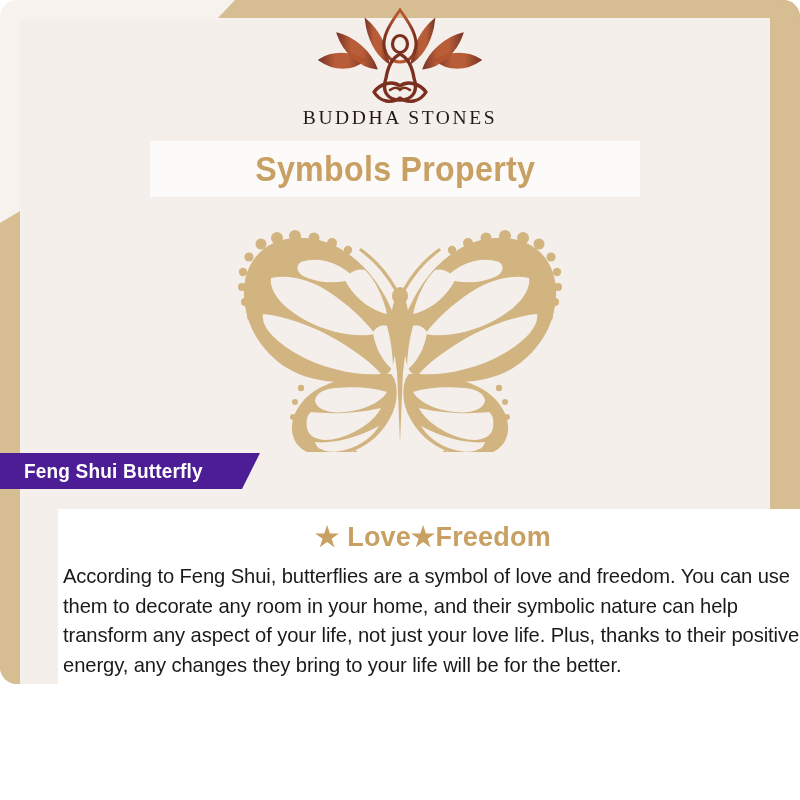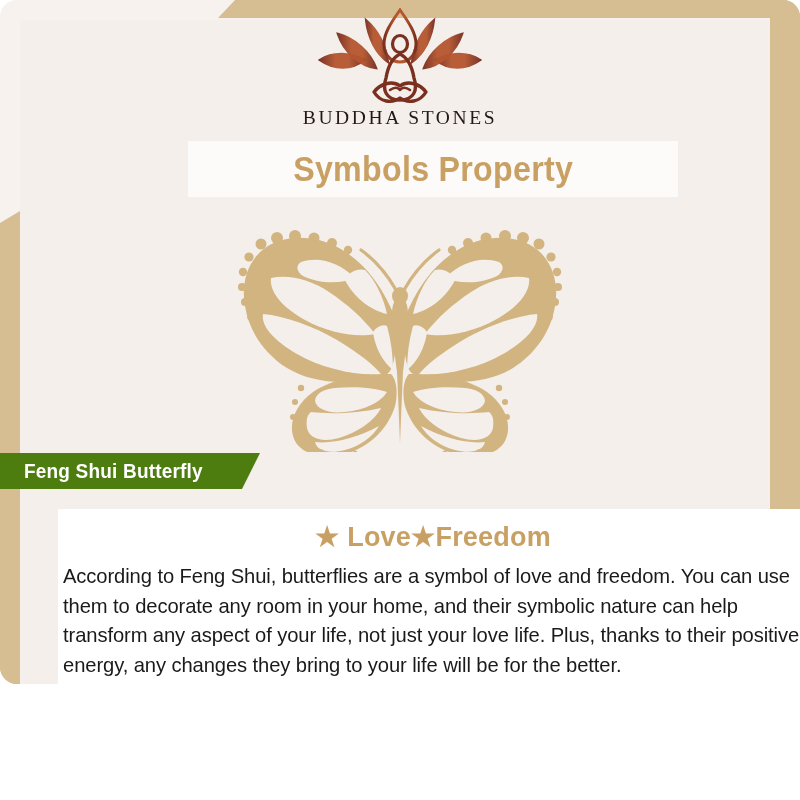--- a/index.html
+++ b/index.html
@@ -62,21 +62,21 @@
     font-size:19.5px;letter-spacing:2.6px;
     color:#231815;font-weight:400;
     white-space:nowrap;
   }
 
   
   #title-banner{
     position:absolute;left:150px;top:141px;
     width:490px;height:56px;
     background:#fdfbf9;
-    display:flex;align-items:center;justify-content:center;margin-left:38px;
+    display:flex;align-items:center;justify-content:center;
   }
   #title-text{
     font-family:"Liberation Sans Narrow","Liberation Sans",sans-serif;
     font-weight:bold;
     font-size:35px;
     color:#c8a濃;
     color:#c9a straight;
     color:#c9a063;
     letter-spacing:0.3px;
     transform:scaleX(0.92);
@@ -87,21 +87,21 @@
   #butterfly-wrap{
     position:absolute;left:0;right:0;top:222px;
     display:flex;justify-content:center;
   }
   #butterfly-svg{width:370px;height:230px;display:block;}
 
   
   #label-ribbon{
     position:absolute;left:0;top:453px;
     height:36px;width:260px;
-    background:#4d7c0f;
+    background:#4c1d95;
     clip-path:polygon(0 0, 100% 0, calc(100% - 18px) 100%, 0 100%);
     display:flex;align-items:center;
   }
   #label-text{
     margin-left:24px;
     font-family:"Liberation Sans Narrow","Liberation Sans",sans-serif;
     font-weight:bold;font-size:20px;color:#ffffff;
     letter-spacing:0.2px;white-space:nowrap;
     transform:scaleX(0.95);transform-origin:left center;
   }

